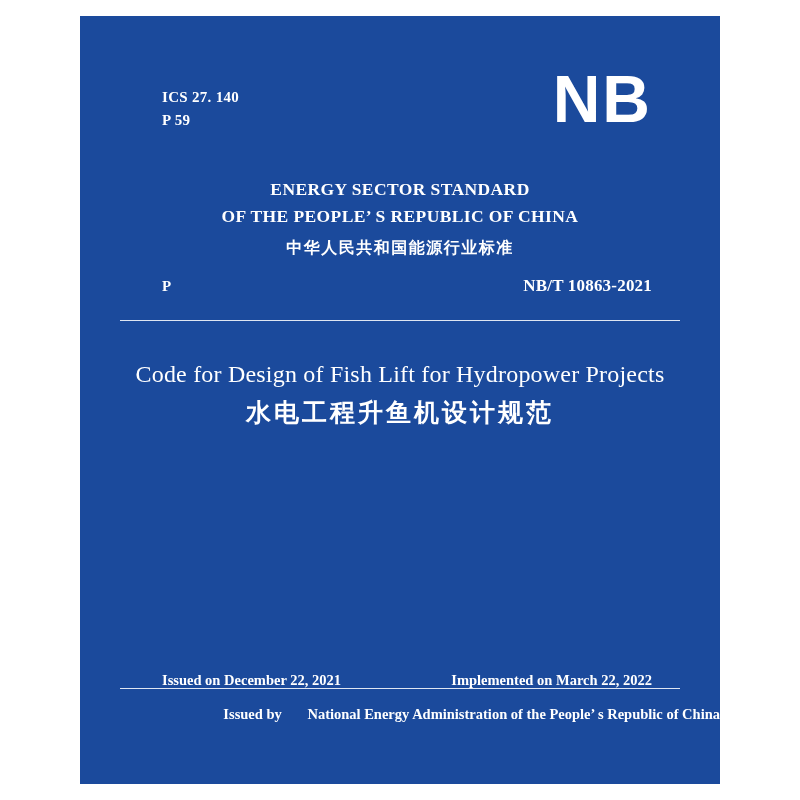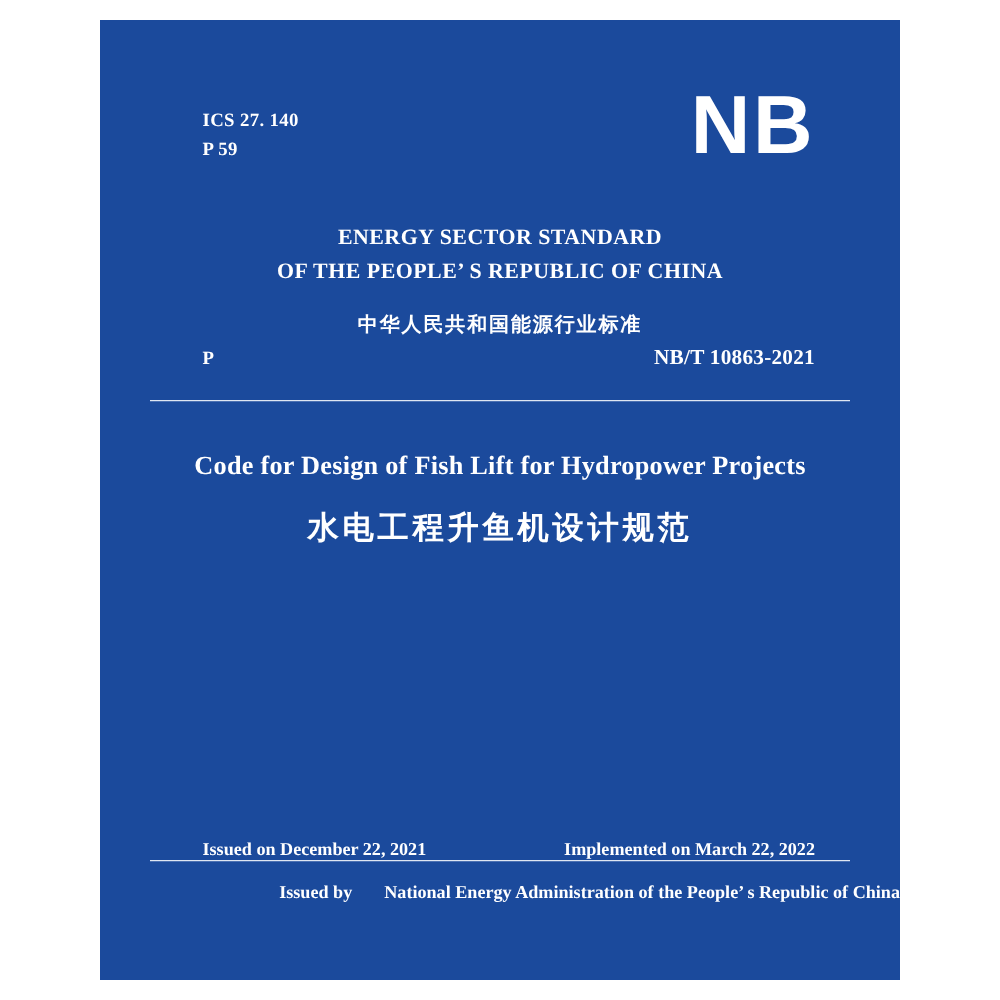--- a/index.html
+++ b/index.html
@@ -63,21 +63,21 @@
   .org-en1, .org-en2 {
     font-size: 17.5px;
     font-weight: bold;
     letter-spacing: 0.4px;
     line-height: 1.55;
   }
   .org-cn {
     font-size: 16px;
     font-weight: bold;
     letter-spacing: 1.5px;
-    margin-top: 20px;
+    margin-top: 8px;
   }
   .code-row {
     position: absolute;
     left: 82px;
     right: 68px;
     top: 260px;
     display: flex;
     justify-content: space-between;
     align-items: baseline;
   }
@@ -100,30 +100,30 @@
   .rule-top { top: 304px; }
   .rule-bottom { top: 672px; }
   .title-block {
     position: absolute;
     left: 0;
     right: 0;
     top: 342px;
     text-align: center;
   }
   .title-en {
-    font-size: 21px;
-    font-weight: bold;
+    font-size: 24px;
+    font-weight: normal;
     letter-spacing: 0.2px;
     line-height: 1.4;
   }
   .title-cn {
     font-size: 25px;
     font-weight: bold;
     letter-spacing: 3px;
-    margin-top: 18px;
+    margin-top: 4px;
   }
   .dates-row {
     position: absolute;
     left: 82px;
     right: 68px;
     top: 656px;
     display: flex;
     justify-content: space-between;
     align-items: center;
     font-size: 14.5px;

